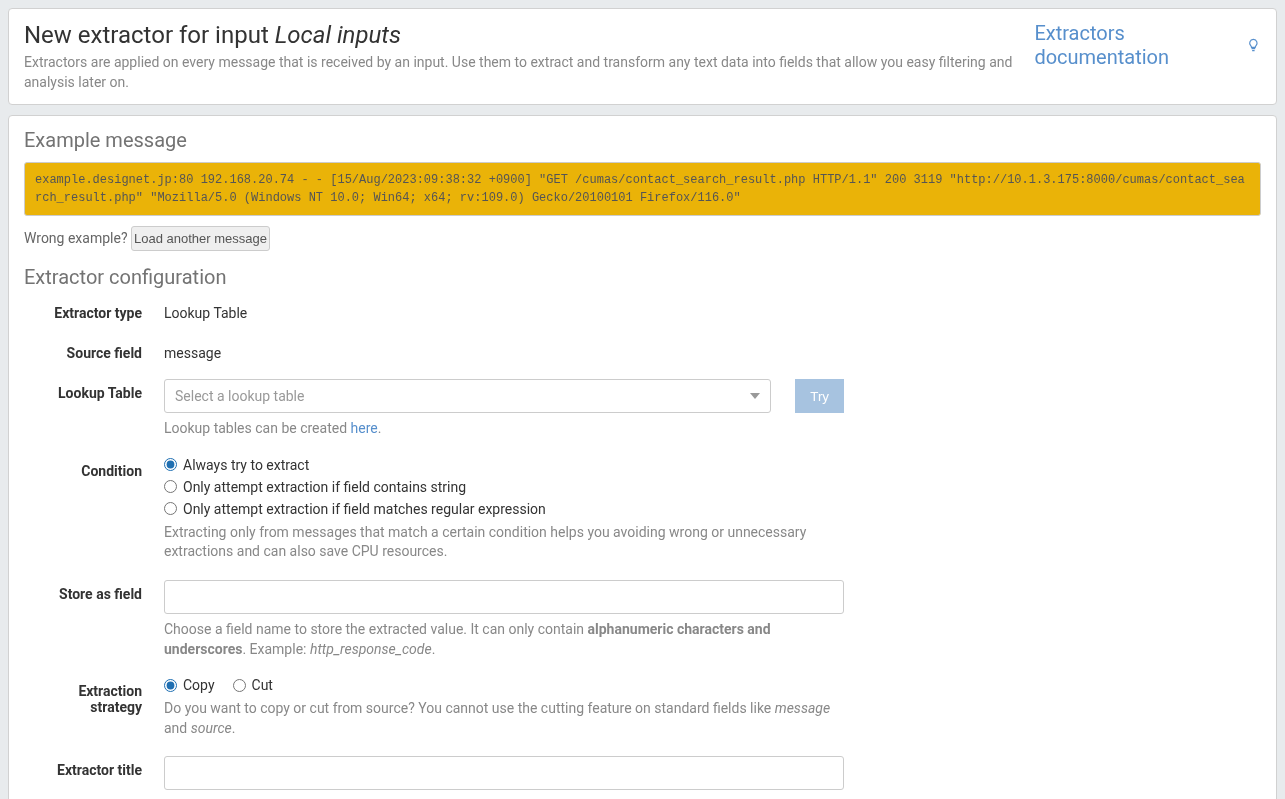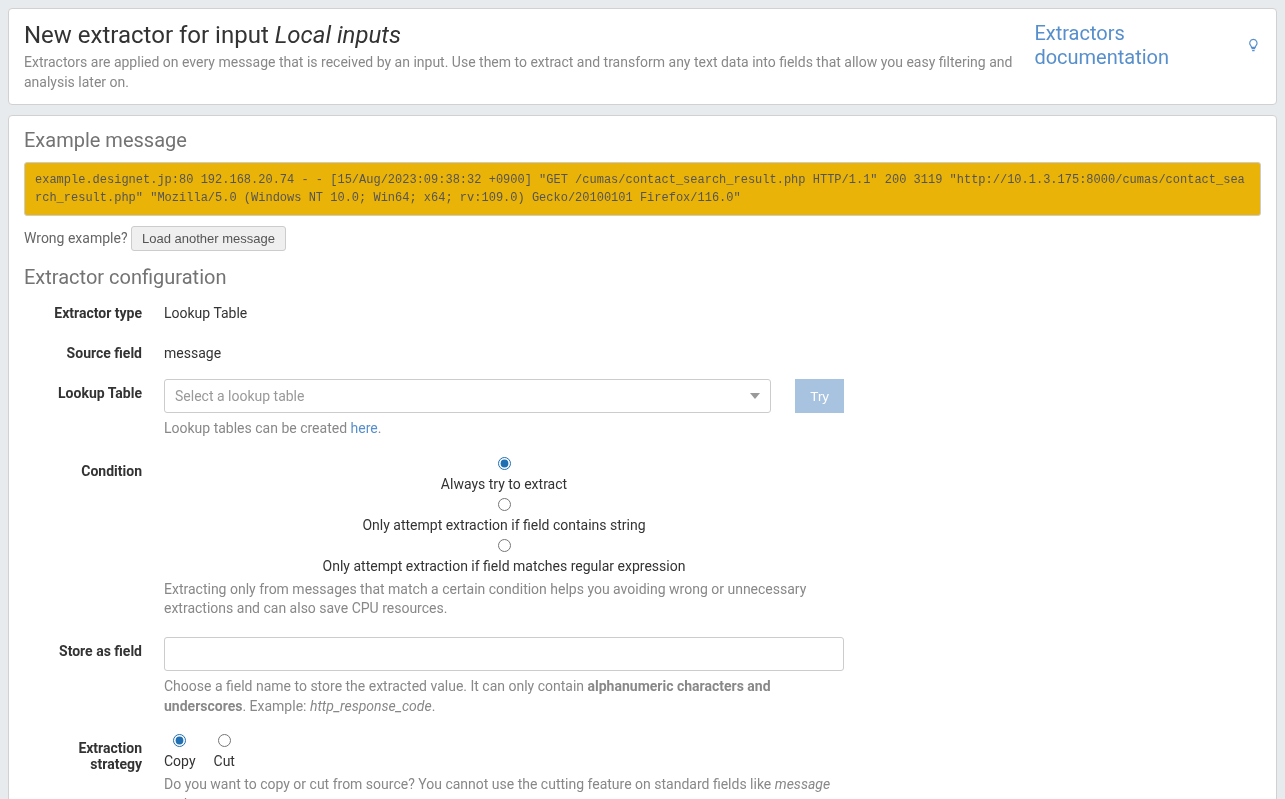--- a/index.html
+++ b/index.html
@@ -62,21 +62,21 @@
   margin-bottom: 10px;
 }
 .wrong-row {
   font-size: 14px;
   color: #666;
 }
 .btn {
   display: inline-block;
   border: 1px solid #ccc;
   background: #efefef;
-  padding: 4px 10px;
+  padding: 4px 2px;
   font-size: 13px;
   color: #555;
   border-radius: 3px;
   cursor: pointer;
 }
 .btn-try {
   background: #a7c3e0;
   border: 1px solid #a7c3e0;
   color: #fff;
   padding: 6px 14px;
@@ -135,21 +135,20 @@
 .help-text a { color: #578fcc; text-decoration: none; }
 .help-text .em { font-style: italic; }
 .help-text .strong { font-weight: 700; }
 .radio-row {
   display: flex;
   align-items: center;
   gap: 6px;
   margin-bottom: 6px;
   font-size: 14px;
   color: #333;
-  flex-direction: column;
 }
 input[type="radio"] { accent-color: #1f6fb2; }
 input[type="text"] {
   width: 100%;
   border: 1px solid #ccc;
   border-radius: 3px;
   height: 34px;
   padding: 0 10px;
   font-size: 14px;
 }

